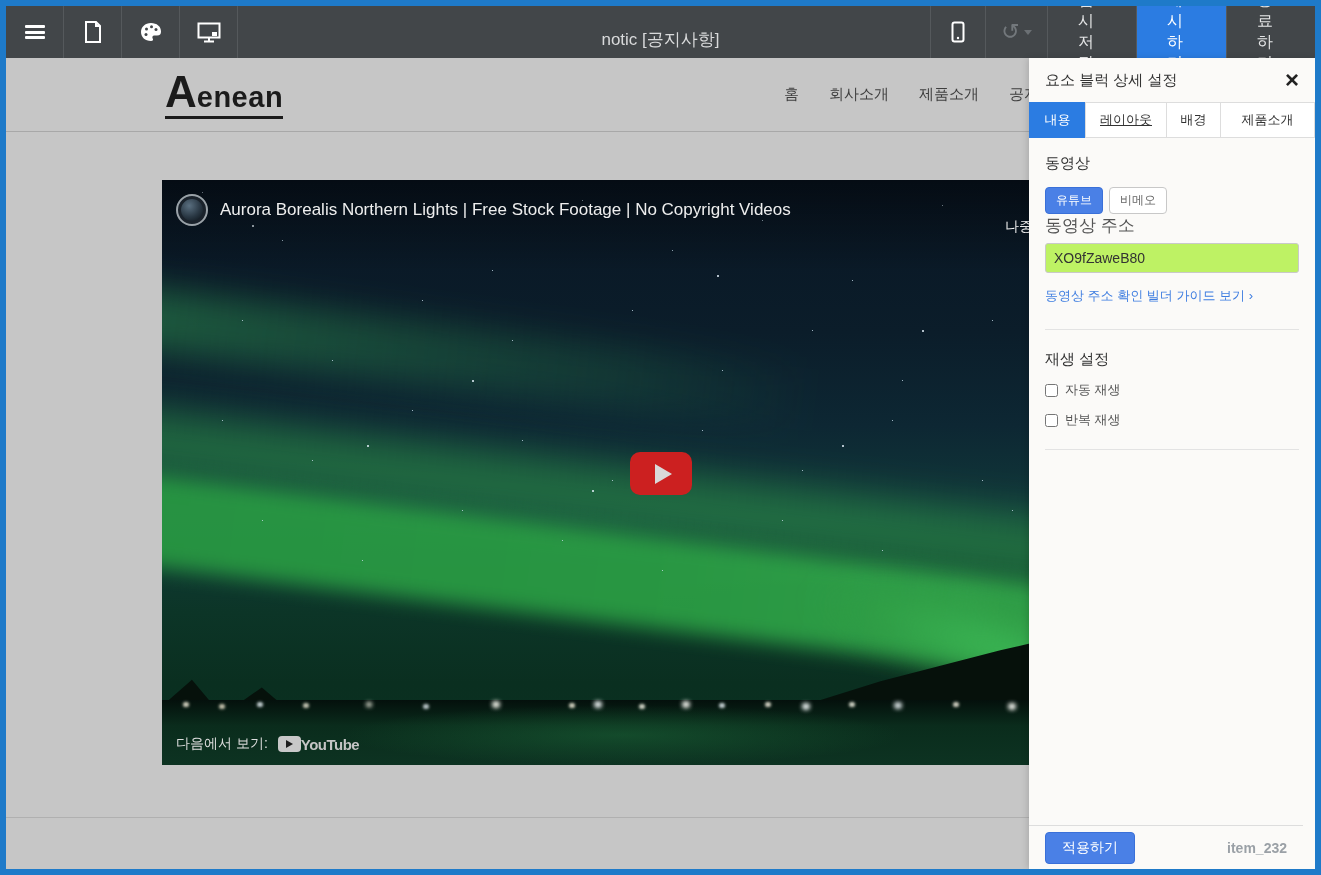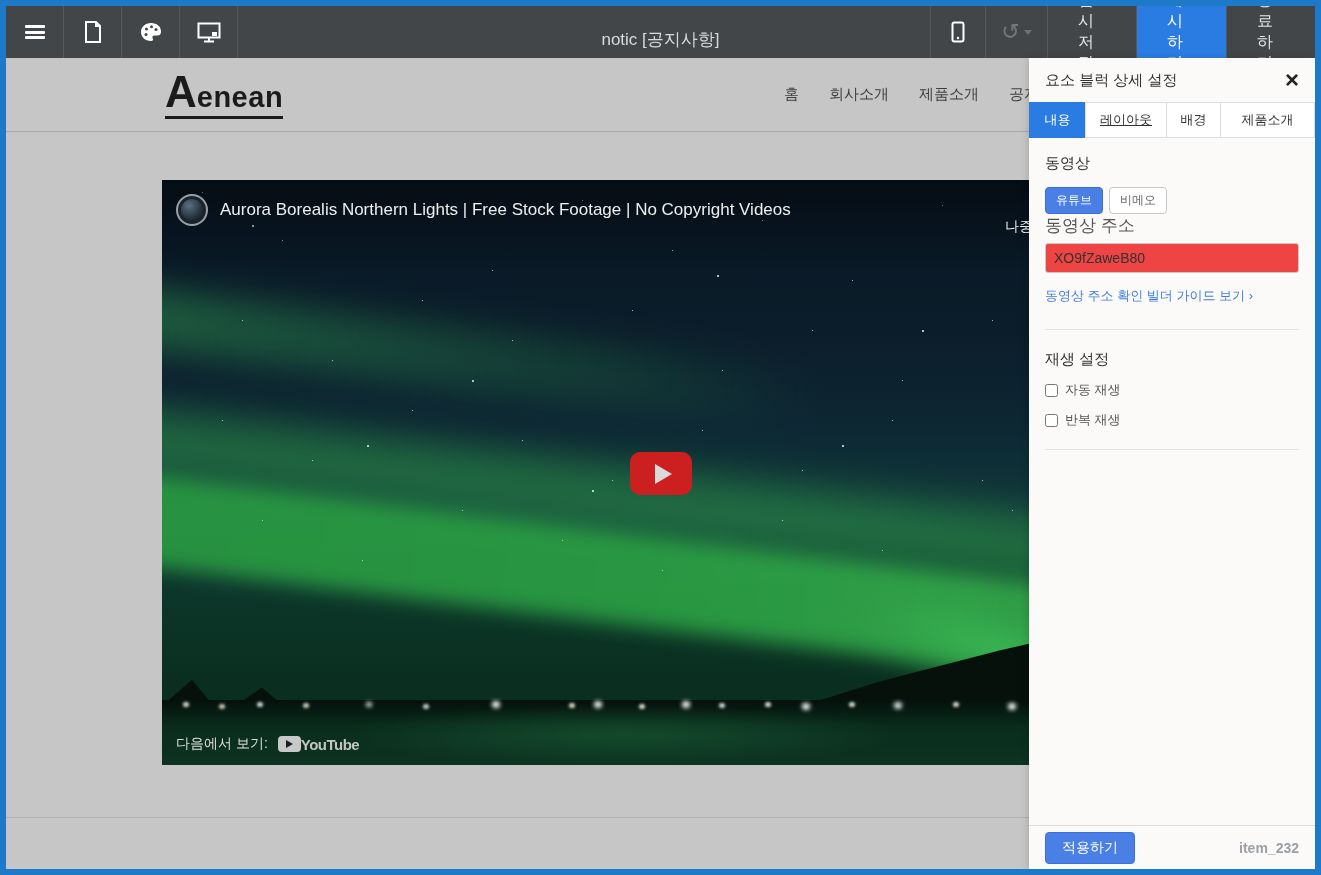--- a/index.html
+++ b/index.html
@@ -126,28 +126,28 @@
   .ptab.active { background:#2b7ce2; border-color:#2b7ce2; color:#fff; }
   .ptab-0 { width:57px; } .ptab-1 { width:82px;text-decoration:underline; } .ptab-2 { width:55px; } .ptab-3 { flex:1; }
   .panel-body { padding:16px; }
   .sec-heading { font-size:15px; color:#333; font-weight:500; }
   .src-row { margin-top:14px; display:flex; gap:6px; }
   .chip { font-size:12px; padding:4px 10px; border-radius:4px; cursor:pointer; }
   .chip.active { background:#4a80e6; color:#fff; border:1px solid #3a70d8; }
   .chip.plain { background:#fff; color:#666; border:1px solid #c8c8c8; }
   .field-label { font-size:17px; color:#555; }
   .text-input { margin-top:6px; width:100%; height:30px; border:1px solid #c9c9c9; border-radius:3px;
-    padding:0 8px; font-size:14px; color:#333; background:#ef4444; font-family:inherit; }
+    padding:0 8px; font-size:14px; color:#333; background:#bef264; font-family:inherit; }
   .guide-link { display:inline-block; margin-top:14px; font-size:13px; color:#3e7de0;
     text-decoration:none; cursor:pointer; }
   .panel-hr { border:none; border-top:1px solid #e3e3e3; margin-top:24px; }
   .play-sec { margin-top:20px; }
   .chk-row { margin-top:12px; display:flex; align-items:center; gap:7px; font-size:13px; color:#555; }
   .chk-row input { width:13px; height:13px; cursor:pointer; }
-  .panel-footer { position:absolute; bottom:0; left:0; right:0; height:44px; border-top:1px solid #ddd;
+  .panel-footer { position:absolute; bottom:0; left:0; right:12px; height:44px; border-top:1px solid #ddd;
     display:flex; align-items:center; justify-content:space-between; padding:0 16px; background:#fbfaf8; }
   .apply-btn { background:#4a80e6; border:1px solid #3a70d8; color:#fff; font-size:14px;
     padding:6px 16px; border-radius:4px; cursor:pointer; font-family:inherit; }
   .item-id { color:#9aa0a6; font-weight:700; font-size:14px; }
 
   svg { display:block; }
 </style>
 </head>
 <body>
 

